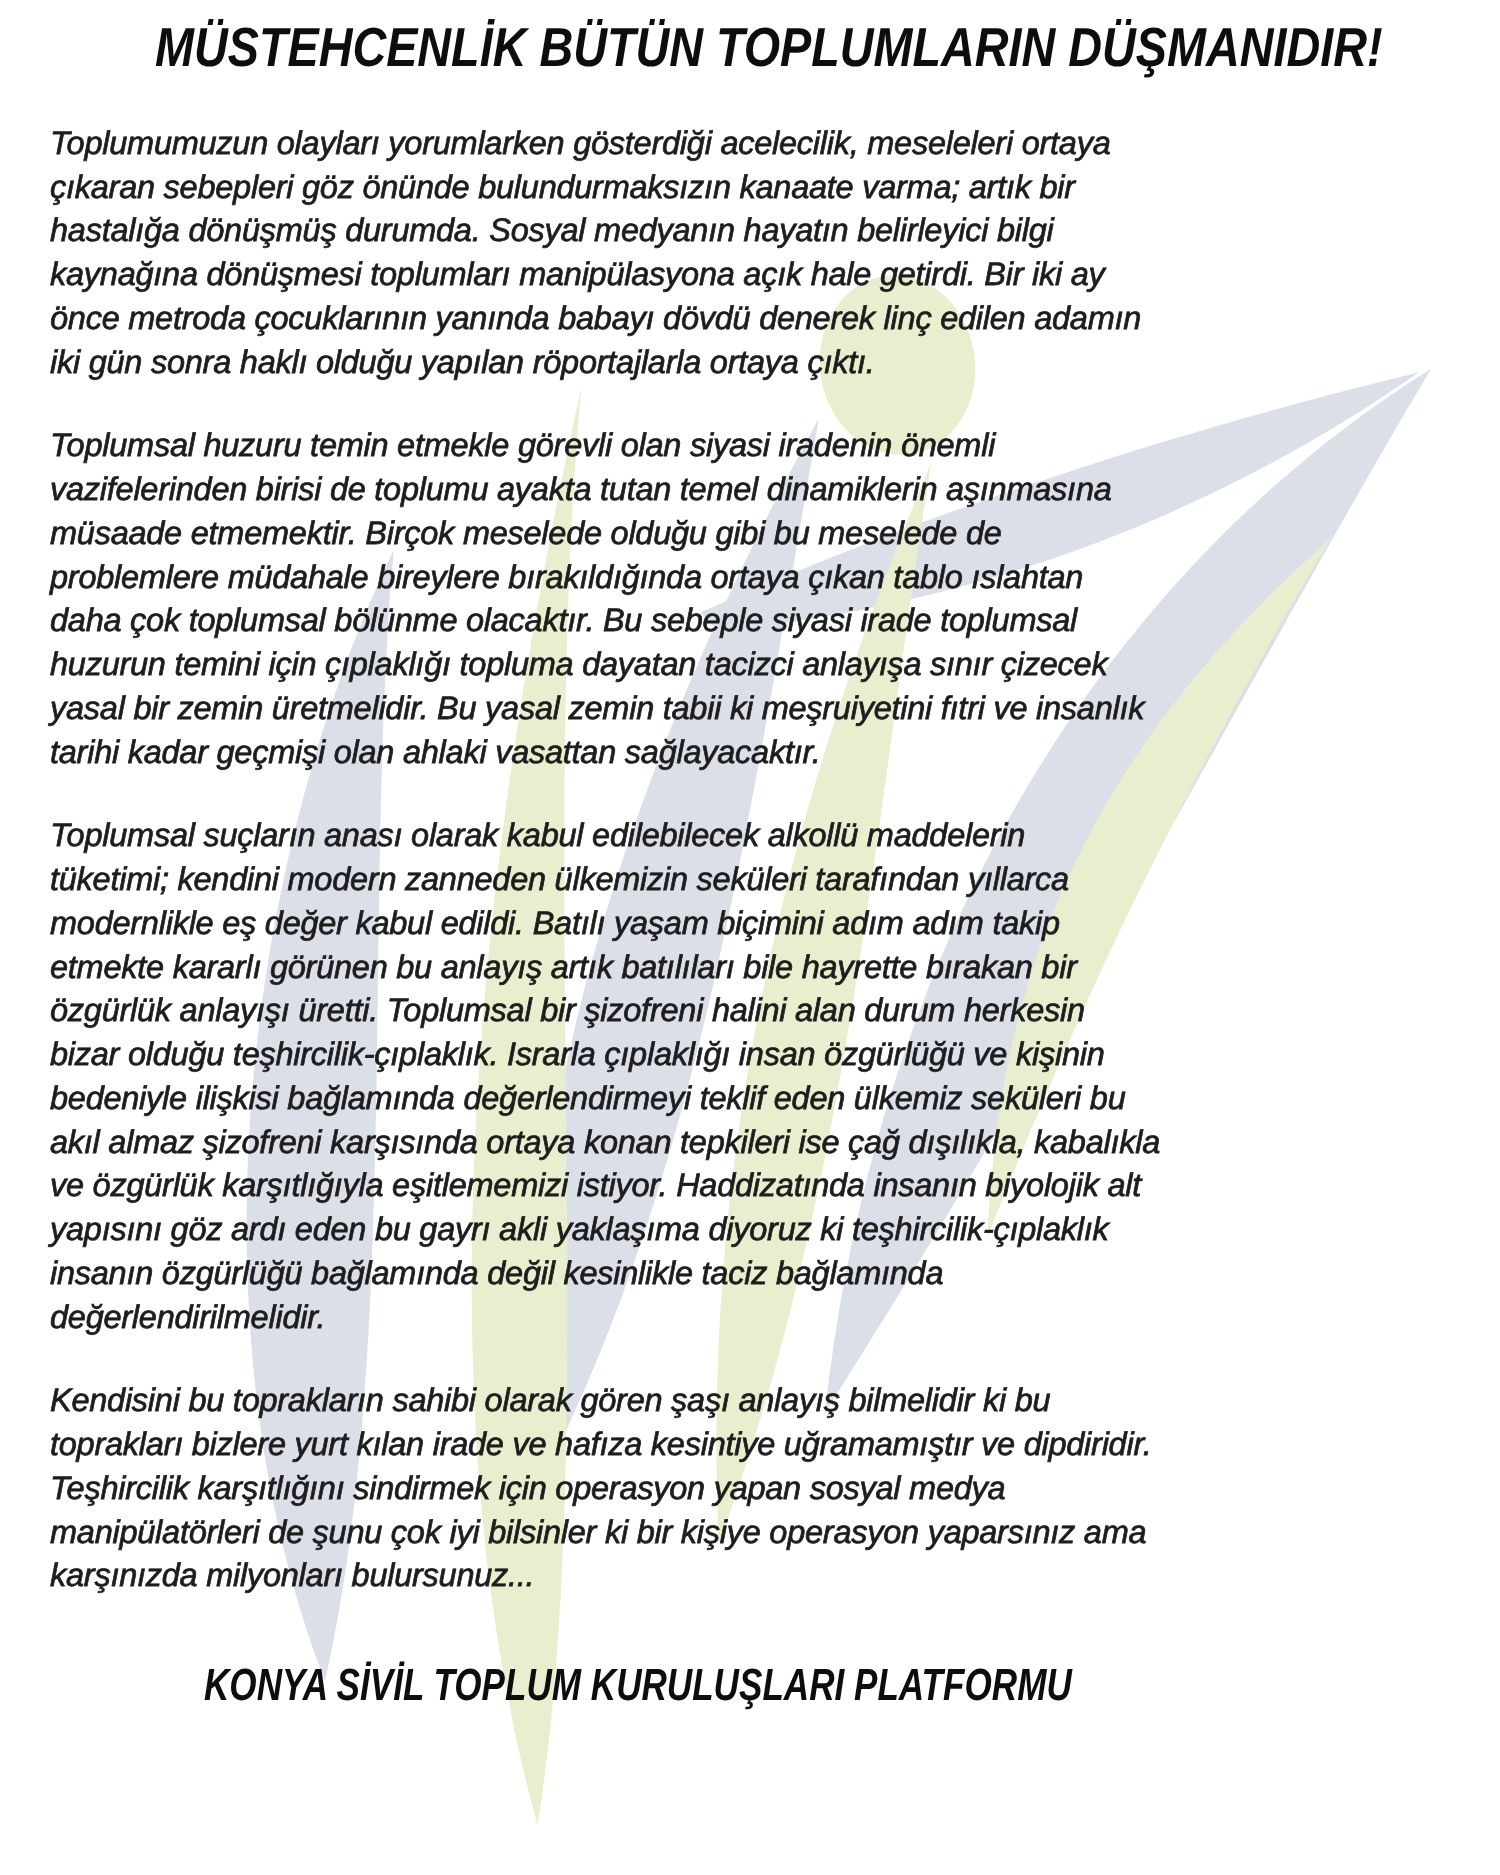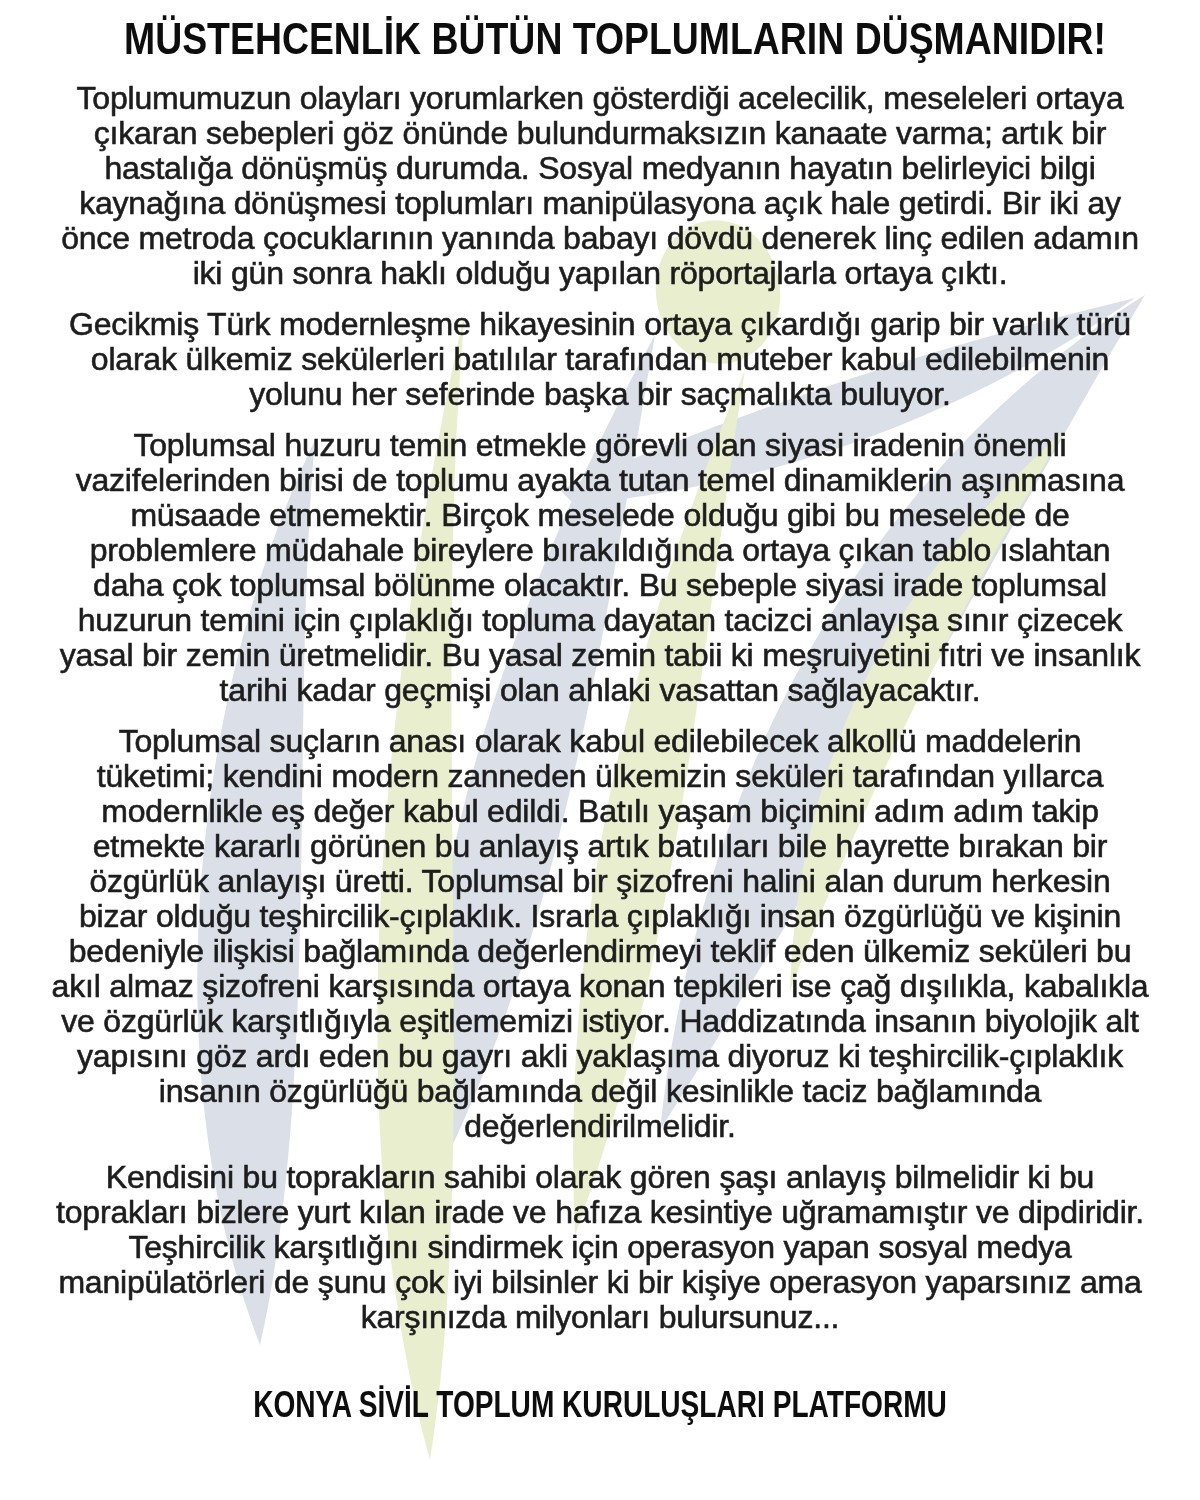--- a/index.html
+++ b/index.html
@@ -24,36 +24,36 @@
   .watermark{
     position:absolute;inset:0;
     z-index:0;
   }
   .wm-gray{fill:var(--watermark-gray);}
   .wm-green{fill:var(--watermark-green);}
   .content{
     position:absolute;inset:0;
     z-index:1;
     padding:14px 40px 0;
-    text-align:center;
     color:var(--text);
+    font-style:italic;
   }
   .title{
     margin:0;
     font-size:44px;
     line-height:1.15;
     font-weight:800;
     color:#0d0d0d;
     transform:scaleX(0.85);
     transform-origin:50% 50%;
     white-space:nowrap;
   }
   .para{
-    margin:16px 0 0;
-    font-size:32px;
+    margin:32px 0 0;
+    font-size:26px;
     line-height:35px;
     font-weight:400;
     letter-spacing:-0.2px;
     white-space:pre-line;
     -webkit-text-stroke:0.6px currentColor;
   }
   .footer{
     margin:48px 0 0;
     font-size:36px;
     line-height:44px;
@@ -91,23 +91,20 @@
   <div class="content">
     <h1 class="title">MÜSTEHCENLİK BÜTÜN TOPLUMLARIN DÜŞMANIDIR!</h1>
 
     <p class="para">Toplumumuzun olayları yorumlarken gösterdiği acelecilik, meseleleri ortaya
 çıkaran sebepleri göz önünde bulundurmaksızın kanaate varma; artık bir
 hastalığa dönüşmüş durumda. Sosyal medyanın hayatın belirleyici bilgi
 kaynağına dönüşmesi toplumları manipülasyona açık hale getirdi. Bir iki ay
 önce metroda çocuklarının yanında babayı dövdü denerek linç edilen adamın
 iki gün sonra haklı olduğu yapılan röportajlarla ortaya çıktı.</p>
 
-    <p class="para">Gecikmiş Türk modernleşme hikayesinin ortaya çıkardığı garip bir varlık türü
-olarak ülkemiz sekülerleri batılılar tarafından muteber kabul edilebilmenin
-yolunu her seferinde başka bir saçmalıkta buluyor.</p>
 
     <p class="para">Toplumsal huzuru temin etmekle görevli olan siyasi iradenin önemli
 vazifelerinden birisi de toplumu ayakta tutan temel dinamiklerin aşınmasına
 müsaade etmemektir. Birçok meselede olduğu gibi bu meselede de
 problemlere müdahale bireylere bırakıldığında ortaya çıkan tablo ıslahtan
 daha çok toplumsal bölünme olacaktır. Bu sebeple siyasi irade toplumsal
 huzurun temini için çıplaklığı topluma dayatan tacizci anlayışa sınır çizecek
 yasal bir zemin üretmelidir. Bu yasal zemin tabii ki meşruiyetini fıtri ve insanlık
 tarihi kadar geçmişi olan ahlaki vasattan sağlayacaktır.</p>
 

